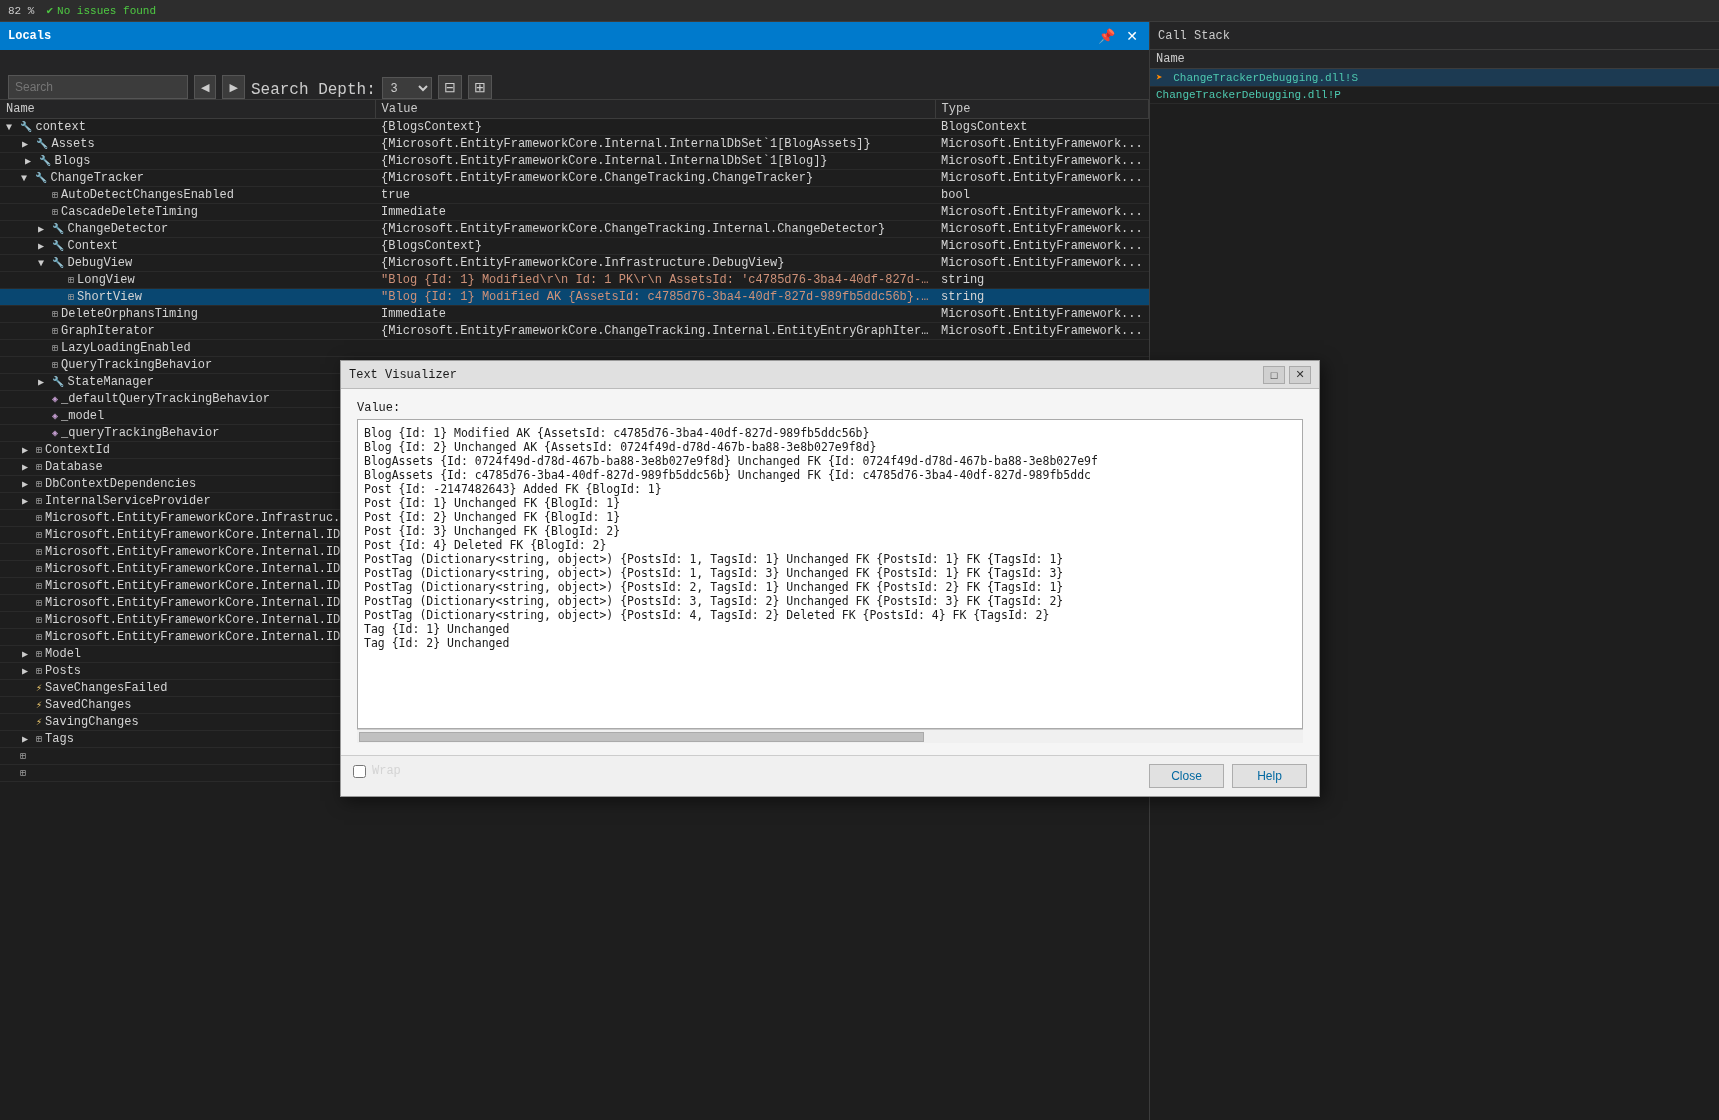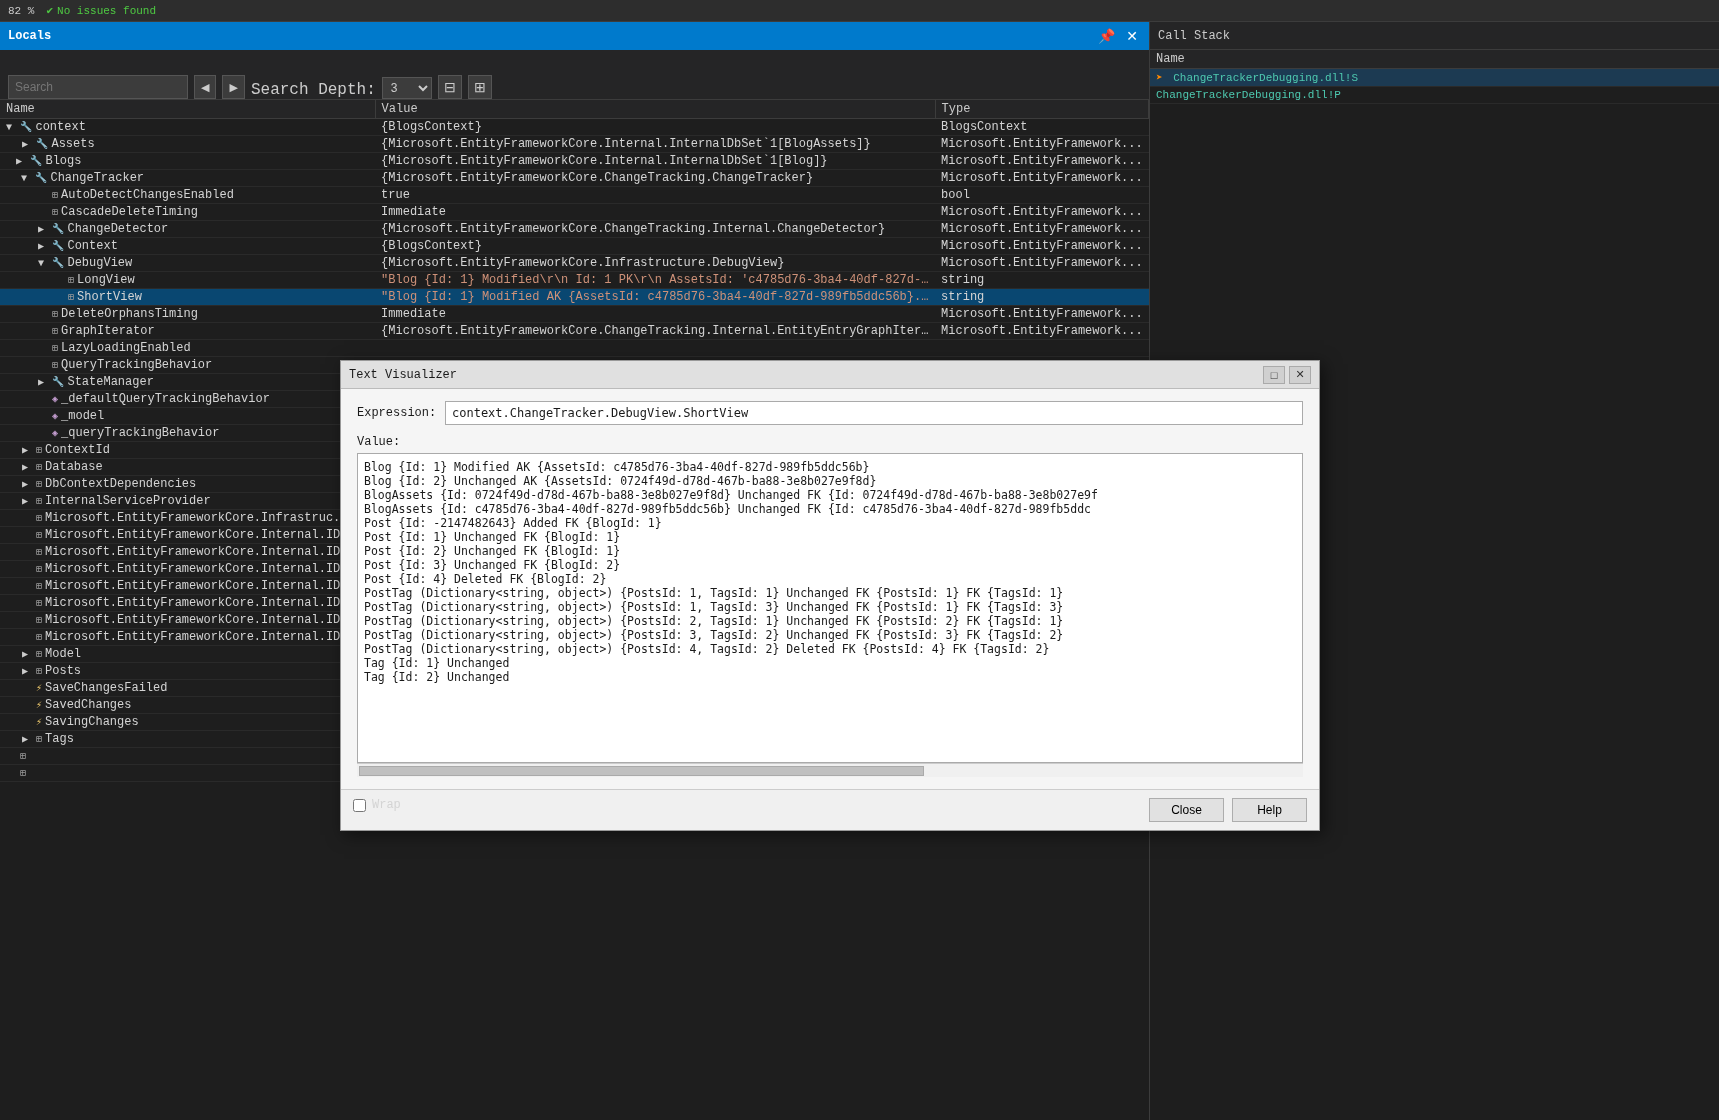--- a/index.html
+++ b/index.html
@@ -341,21 +341,21 @@
     .modal-footer-btns {
       display: flex;
       gap: 8px;
     }
     .modal-btn {
       background: #e1e1e1;
       border: 1px solid #adadad;
       padding: 4px 20px;
       font-size: 12px;
       cursor: pointer;
-      color: #000000;
+      color: #0369a1;
       min-width: 75px;
       text-align: center;
     }
 
     .h-scrollbar-container {
       height: 14px;
       background: #f0f0f0;
       border-top: 1px solid #ccc;
       display: flex;
       align-items: center;
@@ -419,21 +419,21 @@
               <td style="padding-left: 6px;"><span class="expand-arrow open"></span><span class="var-icon" style="color: rgb(86, 156, 214);">🔧</span><span>context</span></td>
               <td style="max-width: 560px; overflow: hidden; text-overflow: ellipsis;">{BlogsContext}</td>
               <td>BlogsContext</td>
             </tr>
             <tr>
               <td style="padding-left: 22px;"><span class="expand-arrow closed"></span><span class="var-icon" style="color: rgb(86, 156, 214);">🔧</span><span>Assets</span></td>
               <td style="max-width: 560px; overflow: hidden; text-overflow: ellipsis;">{Microsoft.EntityFrameworkCore.Internal.InternalDbSet`1[BlogAssets]}</td>
               <td>Microsoft.EntityFramework...</td>
             </tr>
             <tr>
-              <td style="padding-left: 16px;"><span class="expand-arrow closed"></span><span class="var-icon" style="color: rgb(86, 156, 214);">🔧</span><span>Blogs</span></td>
+              <td style="padding-left: 25px;"><span class="expand-arrow closed"></span><span class="var-icon" style="color: rgb(86, 156, 214);">🔧</span><span>Blogs</span></td>
               <td style="max-width: 560px; overflow: hidden; text-overflow: ellipsis;">{Microsoft.EntityFrameworkCore.Internal.InternalDbSet`1[Blog]}</td>
               <td>Microsoft.EntityFramework...</td>
             </tr>
             <tr>
               <td style="padding-left: 21px; margin-left: 33px;"><span class="expand-arrow open"></span><span class="var-icon" style="color: rgb(86, 156, 214);">🔧</span><span>ChangeTracker</span></td>
               <td style="max-width: 560px; overflow: hidden; text-overflow: ellipsis;">{Microsoft.EntityFrameworkCore.ChangeTracking.ChangeTracker}</td>
               <td>Microsoft.EntityFramework...</td>
             </tr>
             <tr>
               <td style="padding-left: 38px;"><span class="expand-arrow">&nbsp;&nbsp;</span><span class="var-icon" style="color: rgb(155, 155, 155);">⊞</span><span>AutoDetectChangesEnabled</span></td>
@@ -633,24 +633,20 @@
 
     <div class="modal-titlebar">
       <span class="modal-title">Text Visualizer</span>
       <div class="modal-titlebar-btns">
         <button class="modal-titlebar-btn">□</button>
         <button class="modal-titlebar-btn">✕</button>
       </div>
     </div>
 
     <div class="modal-body">
-      <div class="modal-expr-row">
-        <span class="modal-expr-label">Expression:</span>
-        <input class="modal-expr-input" type="text" value="context.ChangeTracker.DebugView.ShortView" style="">
-      </div>
       <div class="modal-value-label">Value:</div>
       <div class="modal-text-area">Blog {Id: 1} Modified AK {AssetsId: c4785d76-3ba4-40df-827d-989fb5ddc56b}
 Blog {Id: 2} Unchanged AK {AssetsId: 0724f49d-d78d-467b-ba88-3e8b027e9f8d}
 BlogAssets {Id: 0724f49d-d78d-467b-ba88-3e8b027e9f8d} Unchanged FK {Id: 0724f49d-d78d-467b-ba88-3e8b027e9f
 BlogAssets {Id: c4785d76-3ba4-40df-827d-989fb5ddc56b} Unchanged FK {Id: c4785d76-3ba4-40df-827d-989fb5ddc
 Post {Id: -2147482643} Added FK {BlogId: 1}
 Post {Id: 1} Unchanged FK {BlogId: 1}
 Post {Id: 2} Unchanged FK {BlogId: 1}
 Post {Id: 3} Unchanged FK {BlogId: 2}
 Post {Id: 4} Deleted FK {BlogId: 2}

